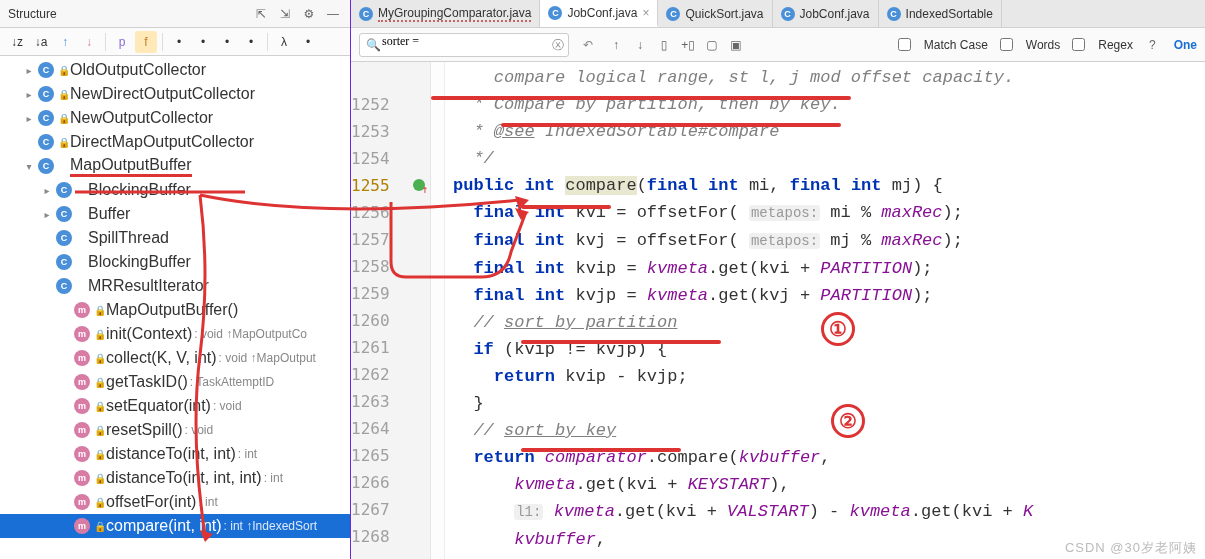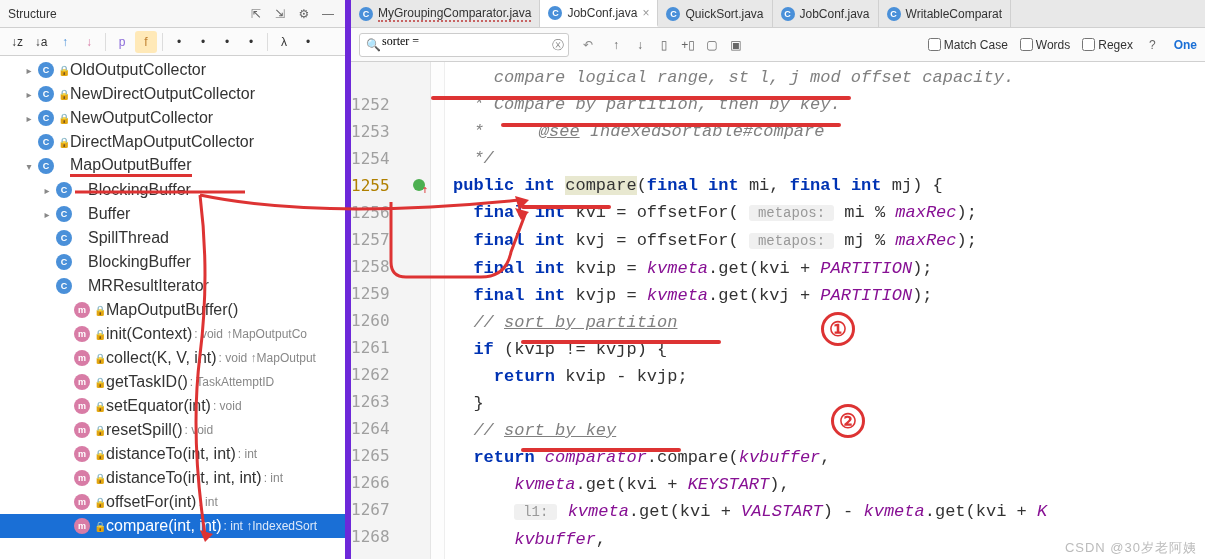--- a/index.html
+++ b/index.html
@@ -1,18 +1,18 @@
 <!DOCTYPE html>
 <html><head>
 <meta charset="utf-8">
 <style>
 * { box-sizing: border-box; margin: 0; padding: 0; }
 body { font-family: "Segoe UI", Arial, sans-serif; font-size: 12px; background: #f2f2f2; color: #333; width: 1205px; height: 559px; overflow: hidden; display: flex; flex-direction: column; }
 .main-area { display: flex; flex: 1; overflow: hidden; }
-.structure-panel { width: 351px; background: #fff; border-right: 6px solid #6d28d9; display: flex; flex-direction: column; }
+.structure-panel { width: 351px; background: #fff; border-right: 1px solid #6d28d9; display: flex; flex-direction: column; }
 .structure-header { height: 28px; border-bottom: 1px solid #d0d0d0; display: flex; align-items: center; padding: 0 8px; gap: 6px; background: #f7f7f7; }
 .structure-header .title { flex: 1; font-size: 12px; }
 .icon-btn { width: 18px; height: 18px; display: inline-flex; align-items: center; justify-content: center; color: #666; cursor: pointer; }
 .structure-toolbar { height: 28px; border-bottom: 1px solid #d0d0d0; display: flex; align-items: center; padding: 0 6px; gap: 2px; background: #fbfbfb; }
 .tool-icon { width: 22px; height: 22px; display: inline-flex; align-items: center; justify-content: center; font-size: 12px; cursor: pointer; border-radius: 3px; }
 .tool-icon.active { background: #ffe9b8; }
 .tool-sep { width: 1px; height: 18px; background: #ddd; margin: 0 3px; }
 .structure-tree { flex: 1; overflow: auto; padding: 2px 0; }
 .tree-row { display: flex; align-items: center; height: 24px; padding-left: 4px; cursor: pointer; white-space: nowrap; }
 .tree-row.selected { background: #1a6fd6; color: #fff; }
@@ -31,36 +31,36 @@
 .tab .file-icon { width: 14px; height: 14px; border-radius: 7px; background: #4a90d9; color: #fff; display: inline-flex; align-items: center; justify-content: center; font-size: 9px; font-weight: bold; }
 .tab .close { color: #999; font-size: 12px; }
 .tab .underline { border-bottom: 2px dotted #c86464; }
 .find-bar { height: 34px; display: flex; align-items: center; padding: 0 8px; gap: 10px; border-bottom: 1px solid #d0d0d0; background: #fafafa; }
 .find-input { height: 24px; border: 1px solid #ccc; border-radius: 3px; padding: 0 24px 0 22px; width: 210px; position: relative; background: #fff; }
 .find-input input { border: none; outline: none; width: 100%; font-size: 12px; font-family: Liberation Serif, serif; }
 .find-icon { position: absolute; left: 6px; top: 4px; color: #888; }
 .find-clear { position: absolute; right: 4px; top: 3px; color: #888; cursor: pointer; }
 .find-nav { display: flex; gap: 6px; }
 .find-opts { display: flex; gap: 12px; margin-left: auto; align-items: center; }
-.find-opts label { display: flex; align-items: center; gap: 3px; font-size: 12px; cursor: pointer; }
+.find-opts label { display: flex; align-items: center; gap: 13px; font-size: 12px; cursor: pointer; }
 .find-opts .q { margin-left: 4px; color: #666; }
 .find-opts .one { font-weight: bold; color: #1a6fd6; margin-left: 6px; }
 .code-area { flex: 1; display: flex; overflow: hidden; position: relative; }
 .gutter { width: 80px; background: #f4f4f4; border-right: 1px solid #e5e5e5; padding-top: 2px; text-align: left; }
 .gutter .ln { height: 27px; padding-right: 24px; color: #a0a0a0; font-family: Consolas, monospace; font-size: 16px; line-height: 27px; position: relative; }
 .gutter .ln.hl { color: #b08000; font-weight: 500; }
 .gutter .mark { position: absolute; right: 5px; top: 7px; width: 12px; height: 12px; border-radius: 6px; background: #4caf50; }
 .gutter .arrow-up { position: absolute; right: 2px; top: 4px; color: #d33; font-size: 11px; }
 .fold-strip { width: 14px; border-right: 1px solid #eee; background: #fdfdfd; }
 .code-body { flex: 1; font-family: "Courier New", Consolas, monospace; font-size: 17px; line-height: 27px; padding-left: 8px; padding-top: 2px; overflow: hidden; white-space: pre; }
 .kw { color: #0033b3; font-weight: bold; }
 .com { color: #808080; font-style: italic; }
-.com-link { color: #808080; font-style: italic; text-decoration: underline; margin-left: 45px; }
+.com-link { color: #808080; font-style: italic; text-decoration: underline; }
 .fld { color: #871094; font-style: italic; margin-top: 20px; }
-.lbl-hint { color: #999; background: #f0f0f0; padding: 0 9px; border-radius: 3px; font-size: 14px; font-style: normal; }
+.lbl-hint { color: #999; background: #f0f0f0; padding: 0 2px; border-radius: 3px; font-size: 14px; font-style: normal; }
 .hl-bg { background: #e8e8d0; text-align: center; }
 .annotations { position: absolute; inset: 0; pointer-events: none; }
 .red-under { position: absolute; height: 4px; background: #d33; border-radius: 2px; }
 .red-arrow { position: absolute; }
 .red-circ { position: absolute; border: 3px solid #d33; border-radius: 50%; width: 34px; height: 34px; display: flex; align-items: center; justify-content: center; color: #d33; font-family: cursive; font-size: 20px; font-weight: bold; }
 .watermark { position: absolute; right: 8px; bottom: 2px; color: #bbb; font-size: 13px; letter-spacing: 1px; }
 </style>
 </head>
 <body>
 
@@ -237,21 +237,21 @@
         <div class="tab">
           <span class="file-icon">C</span>
           <span>QuickSort.java</span>
         </div>
         <div class="tab">
           <span class="file-icon">C</span>
           <span>JobConf.java</span>
         </div>
         <div class="tab">
           <span class="file-icon">C</span>
-          <span>WritableComparat</span>
+          <span>IndexedSortable</span>
         </div>
       </div>
     <div class="find-bar">
       <div class="find-input" style="position:relative;">
         <span class="find-icon">🔍</span>
         <input type="text" value="sorter =" style="">
         <span class="find-clear">ⓧ</span>
       </div>
       <span class="icon-btn" style="color:#888;">↶</span>
       <div class="find-nav">

